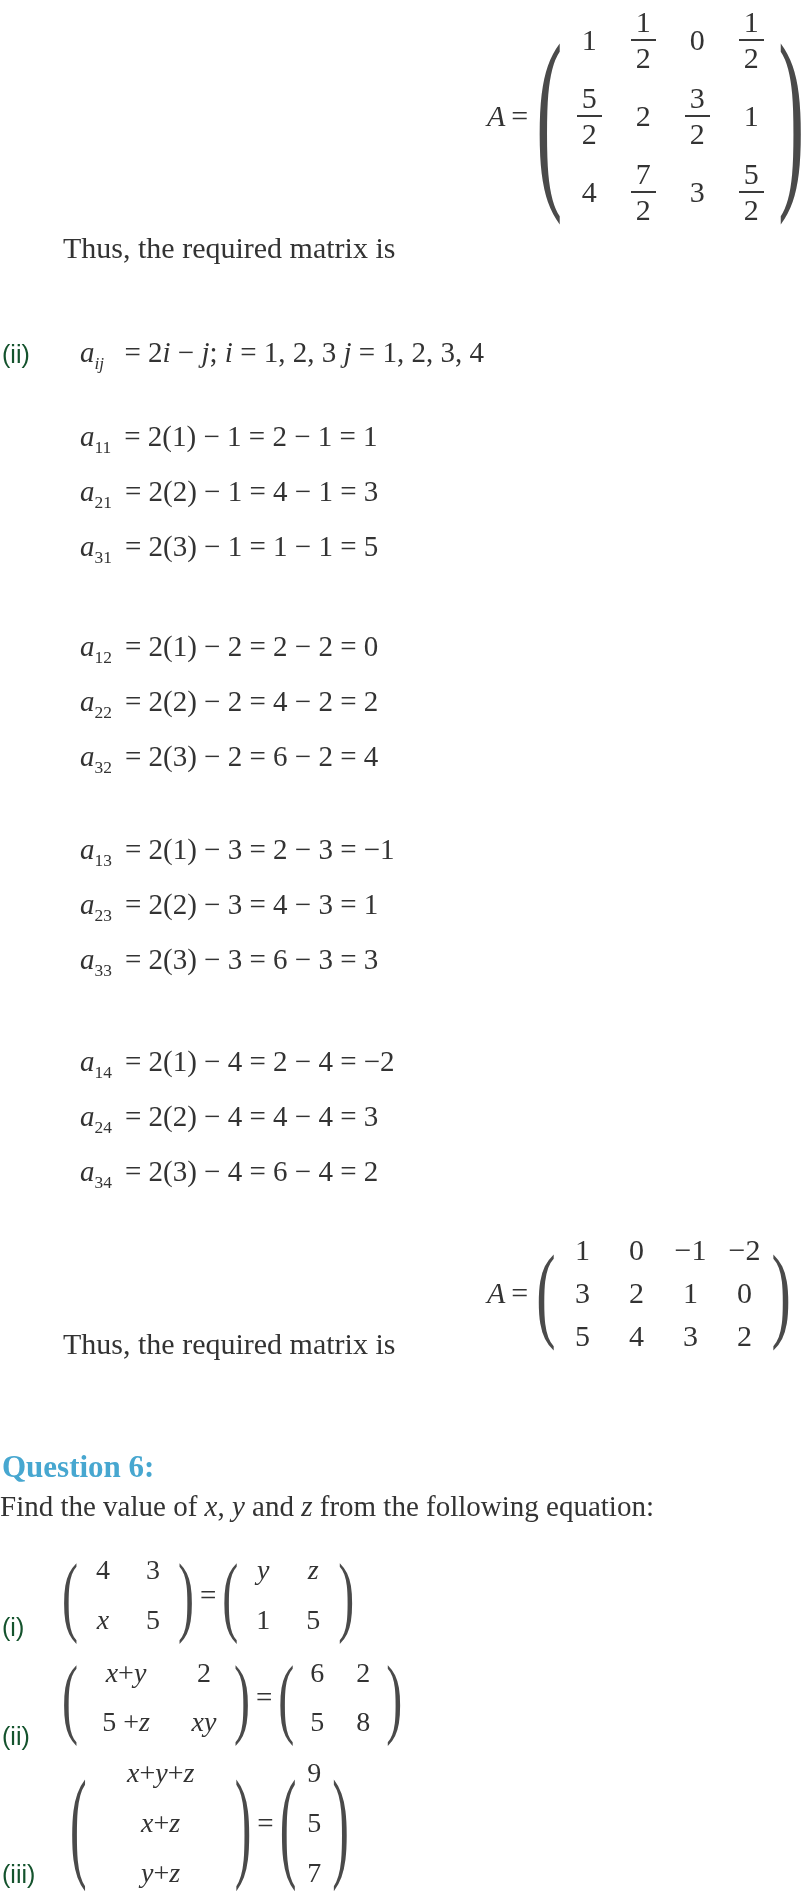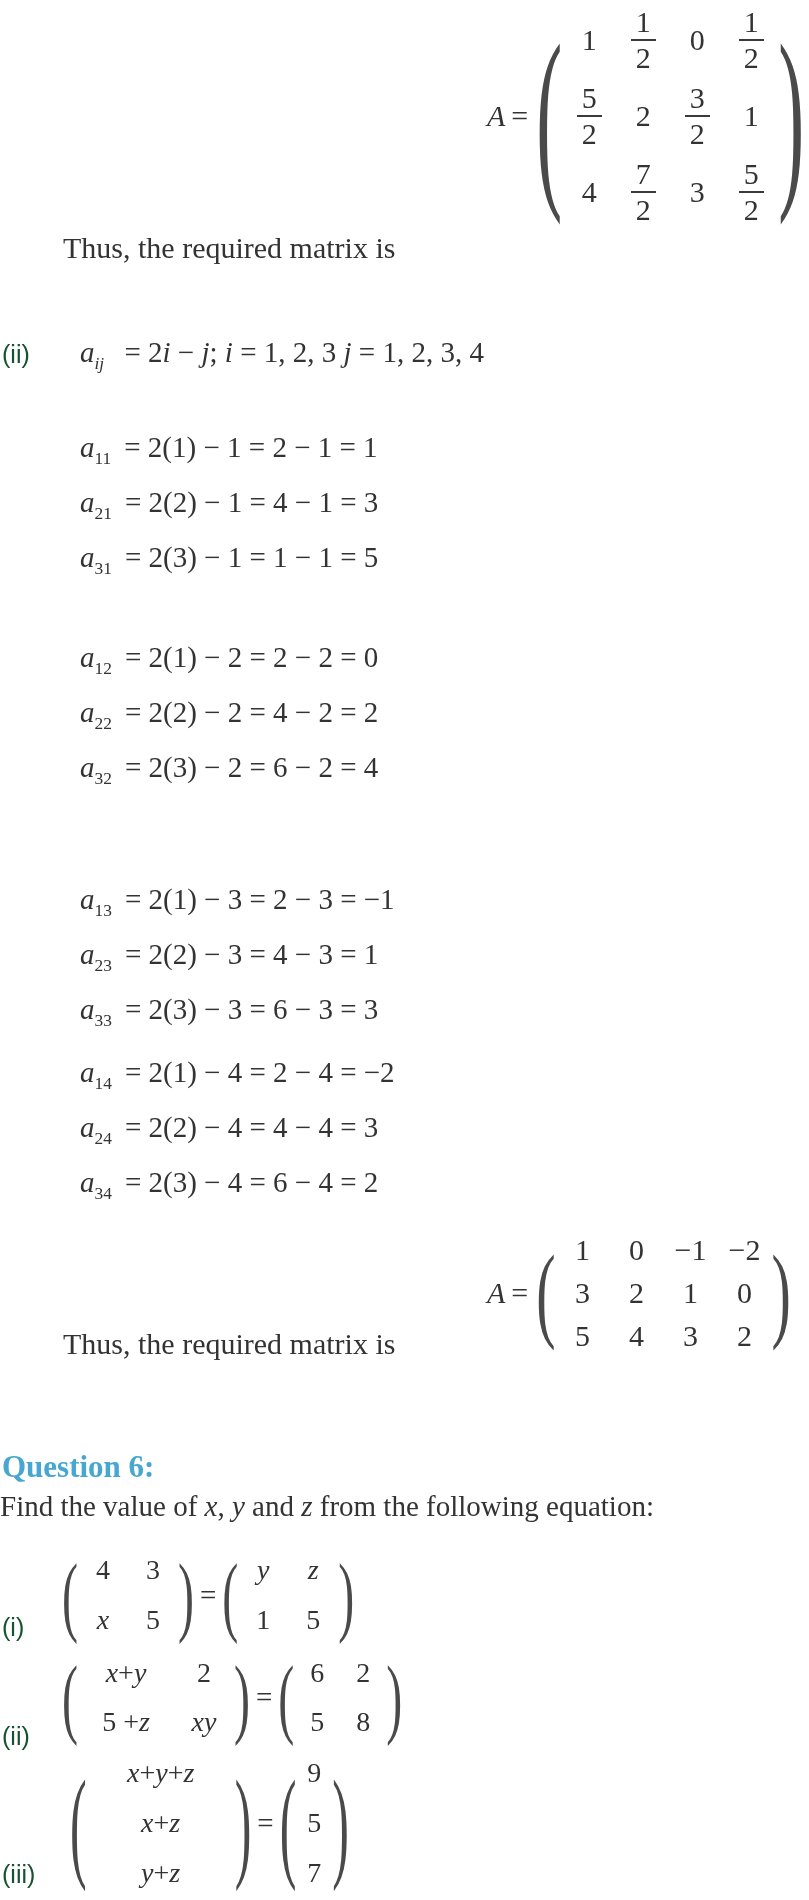--- a/index.html
+++ b/index.html
@@ -32,22 +32,22 @@
   .g-m1 .mcell{width:54px;font-size:30px;}
   #thus1{position:absolute;left:63px;top:231px;font-size:30px;}
 
   
   .part-label{position:absolute;font-family:"Liberation Sans","DejaVu Sans",sans-serif;
               font-size:25px;color:#14532d;}
   #label-ii{left:2px;top:340px;}
   #rule{position:absolute;left:80px;top:336px;font-size:29px;}
   #rule i,.crhs i{font-style:italic;}
   .comp-block{position:absolute;left:80px;font-size:29px;}
-  #comps0{top:420px;} #comps1{top:630px;} #comps2{top:872px;} #comps3{top:1045px;font-family:Liberation Serif, serif;}
-  .comp-line{height:55px;display:flex;align-items:center;}
+  #comps0{top:420px;} #comps1{top:630px;} #comps2{top:833px;} #comps3{top:1045px;font-family:Liberation Serif, serif;}
+  .comp-line{height:55px;display:flex;}
   .cvar i{font-style:italic;}
   .crhs{margin-left:13px;}
 
   #eq2{left:487px;top:1226px;height:134px;}
   #eq2 .paren{font-size:58px;transform:scaleY(1.82);}
   .g-m2 .mrow{height:43px;}
   .g-m2 .mcell{width:54px;font-size:30px;}
   #thus2{position:absolute;left:63px;top:1327px;font-size:30px;}
 
   

